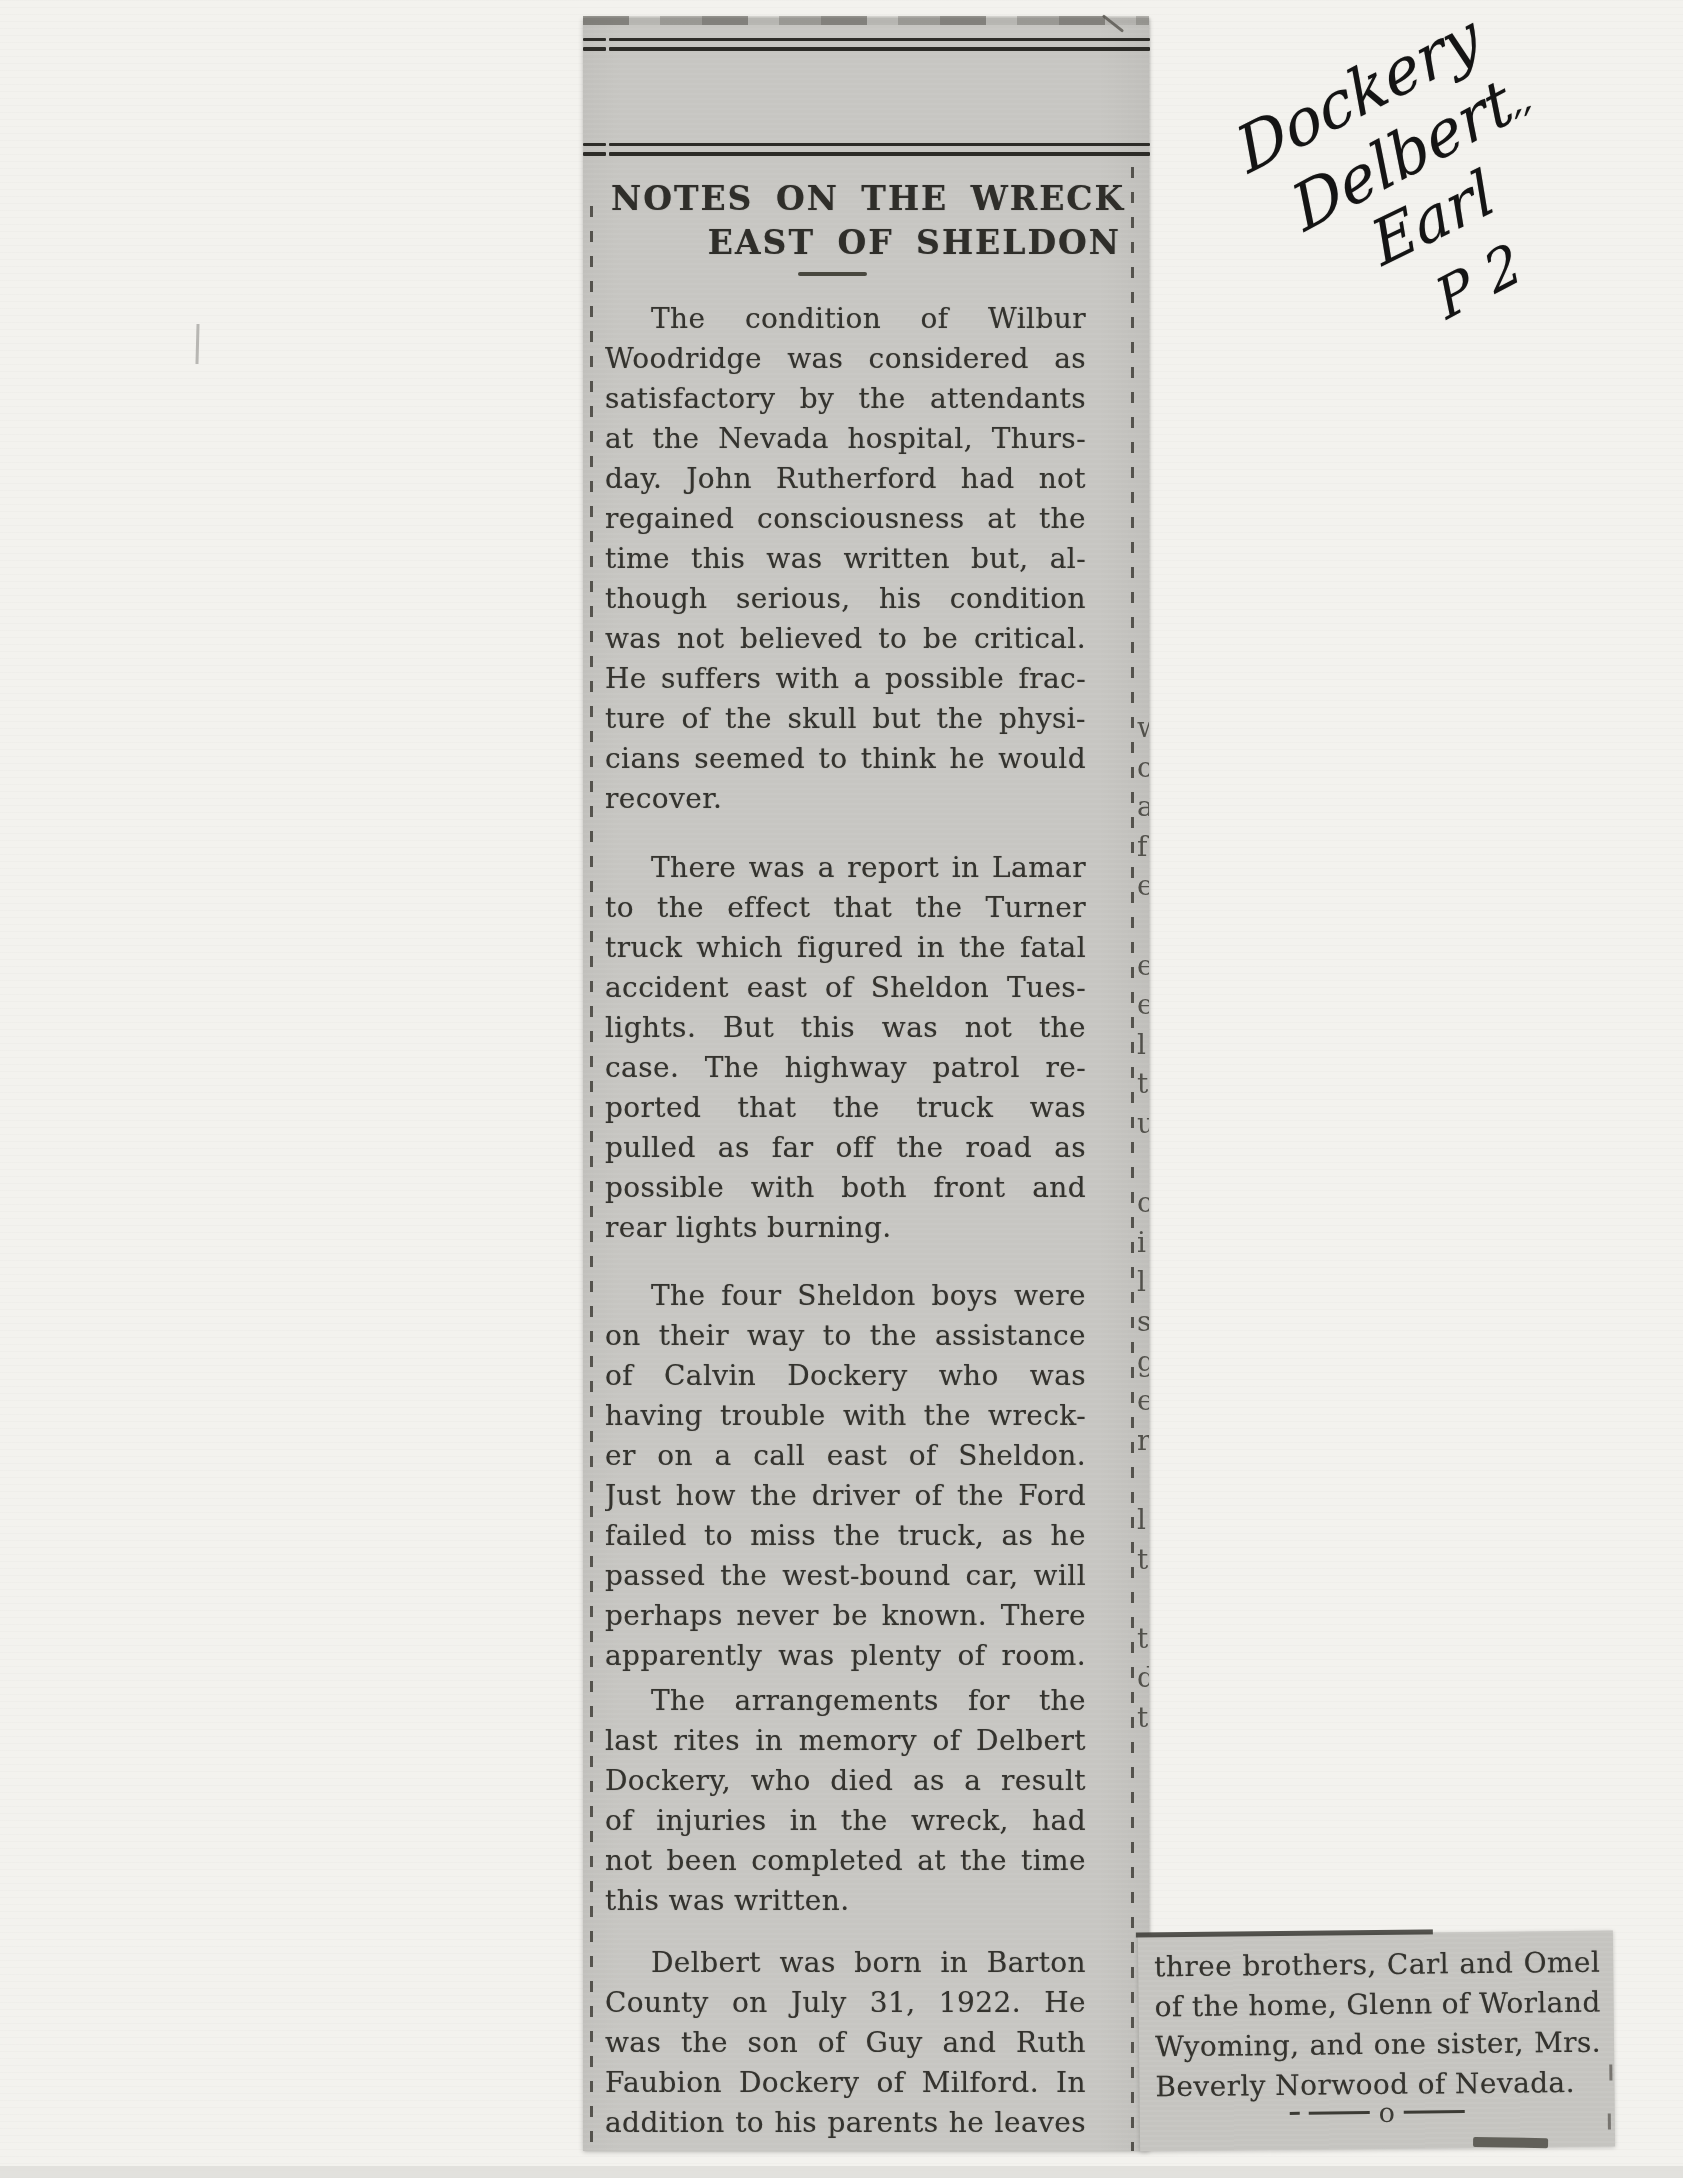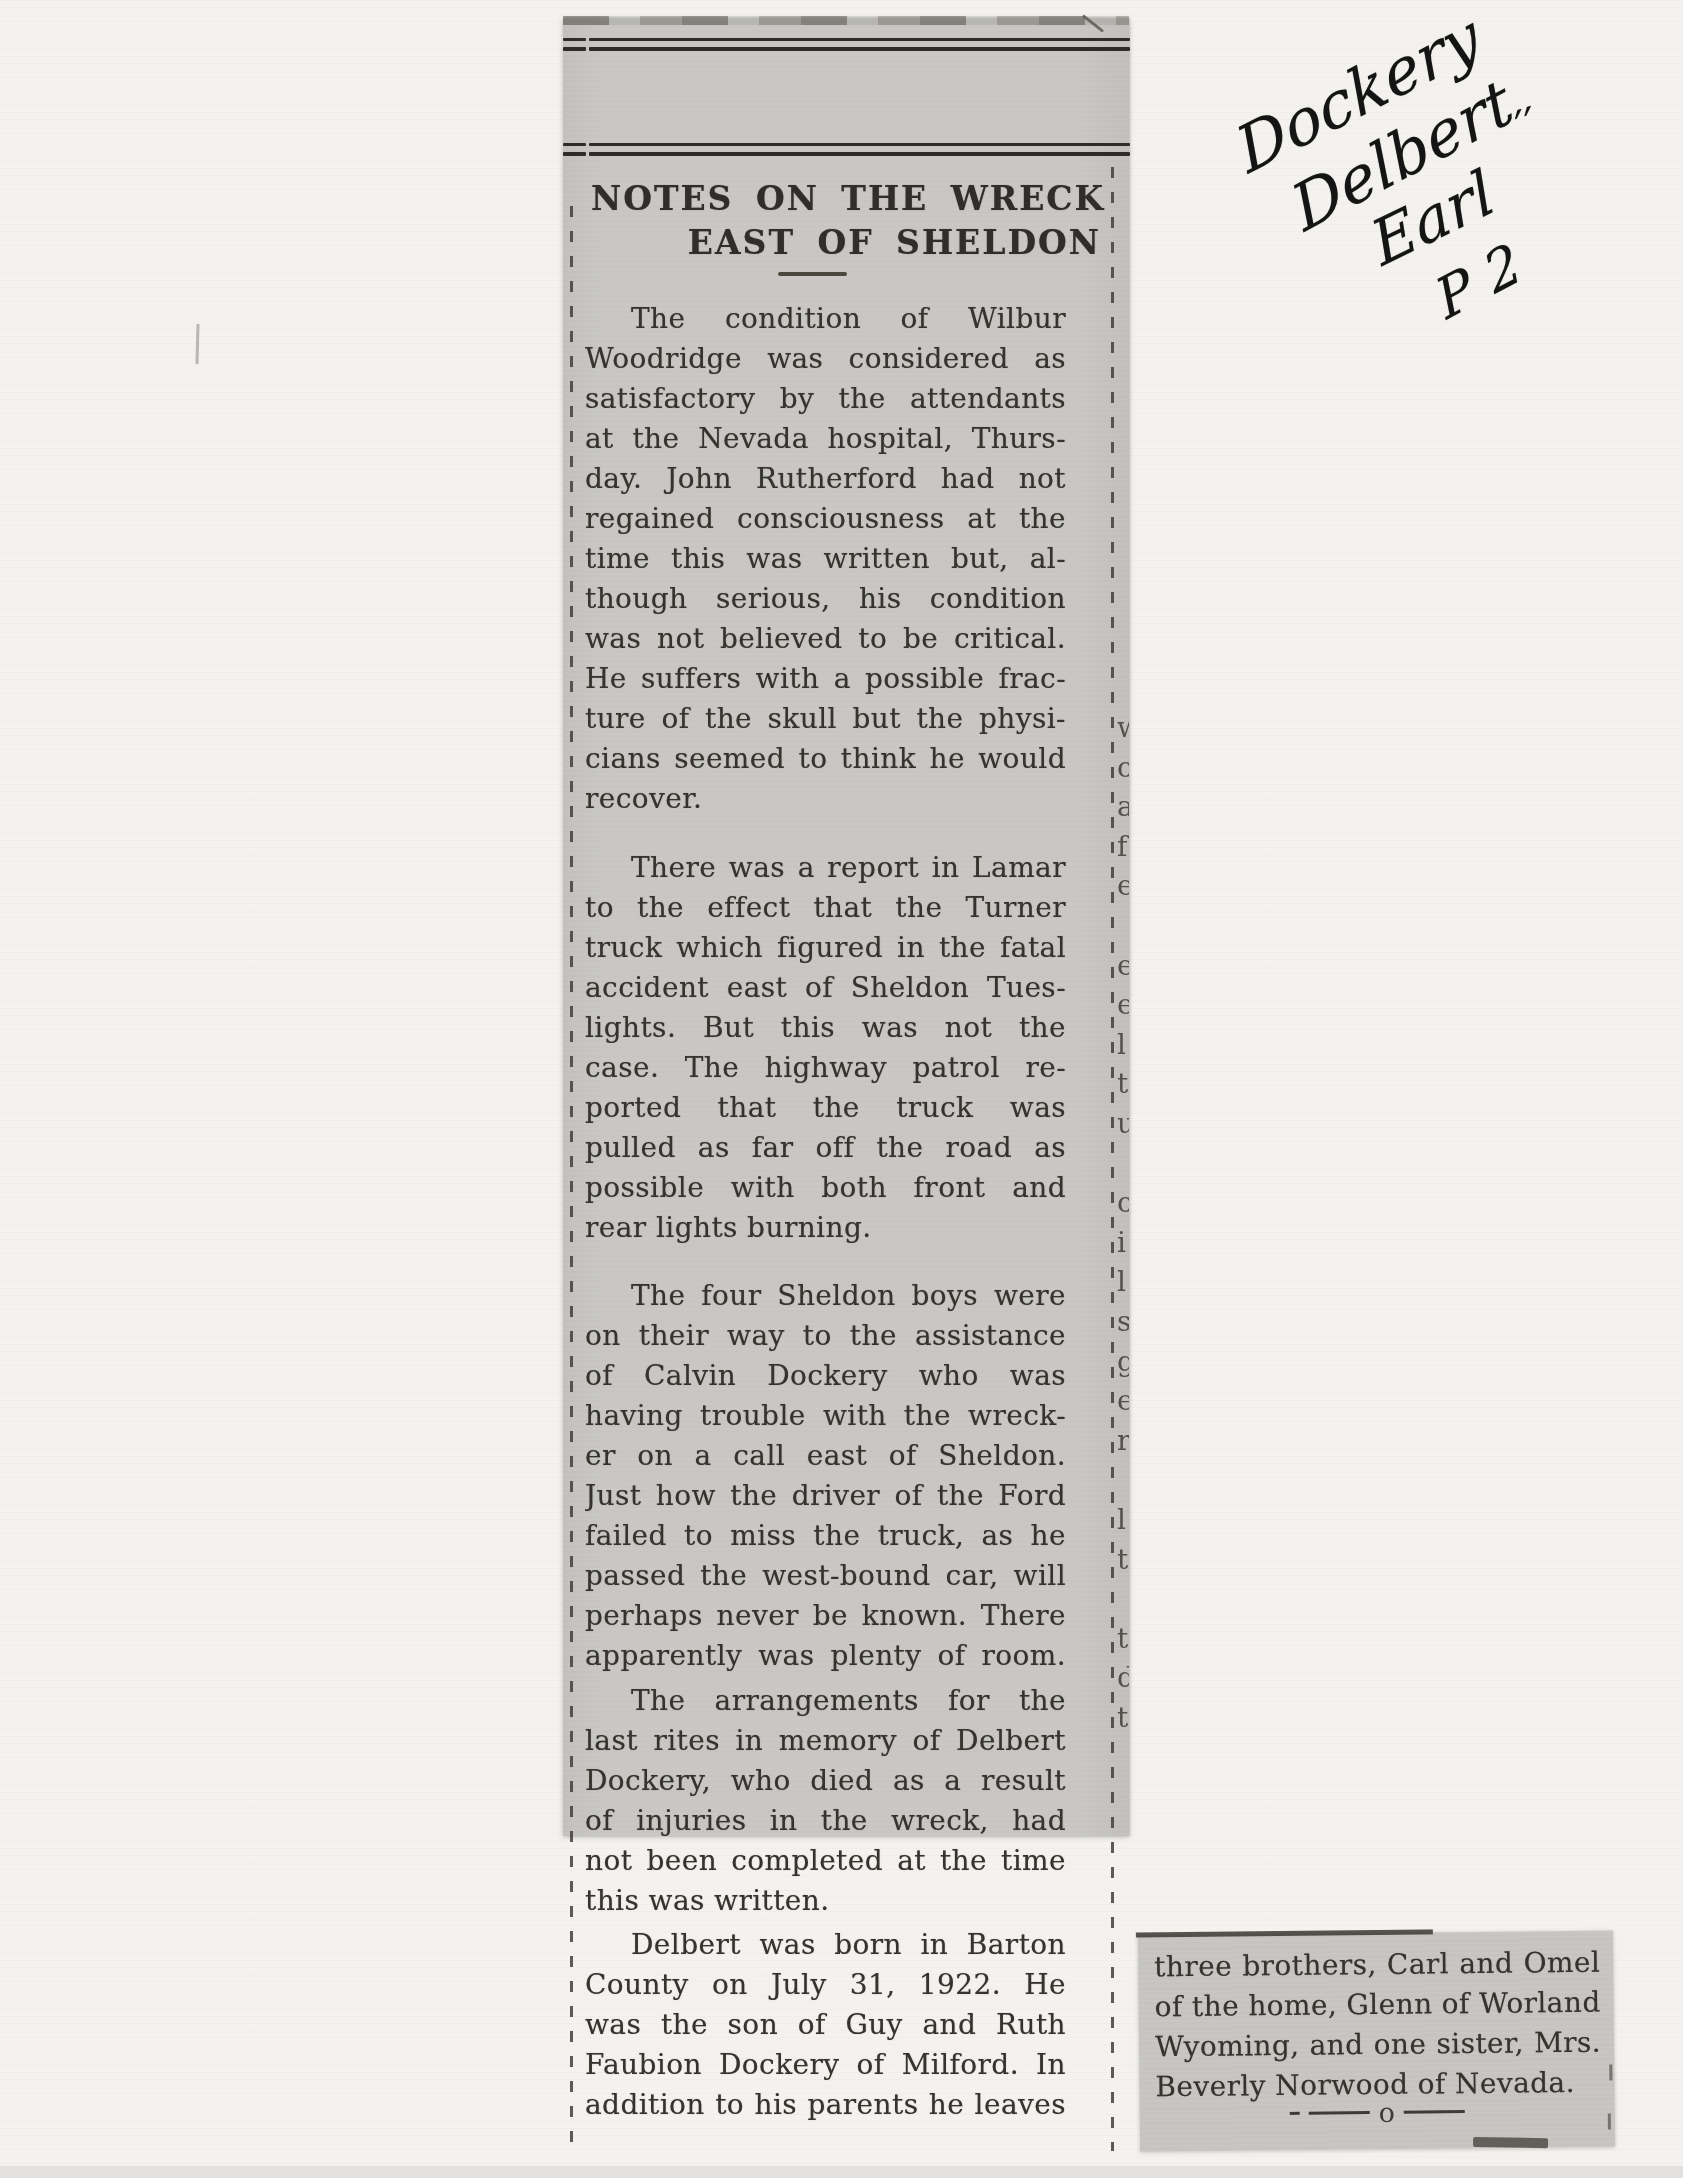--- a/index.html
+++ b/index.html
@@ -11,21 +11,21 @@
   
   body::before{
     content:"";position:absolute;inset:0;pointer-events:none;
     background:repeating-linear-gradient(180deg,
       rgba(0,0,0,0.015) 0 1px, rgba(255,255,255,0.02) 1px 3px, transparent 3px 7px);
   }
   .abs{position:absolute;}
 
   
   .clipping{
-    left:563px;top:18px;width:566px;height:1818px;
+    left:583px;top:18px;width:566px;height:2133px;
     background:#c7c6c2;
     background-image:repeating-linear-gradient(180deg,
       rgba(255,255,255,0.045) 0 2px, transparent 2px 5px),
       linear-gradient(90deg, rgba(0,0,0,0.03), rgba(0,0,0,0) 40px, rgba(0,0,0,0) 515px, rgba(0,0,0,0.04));
     box-shadow:0 1px 5px rgba(0,0,0,0.22), 1px 0 2px rgba(0,0,0,0.12);
     color:#34332e;
     text-decoration:underline;
   }
   .torn-top{
     left:0;top:-2px;width:566px;height:9px;opacity:.65;filter:blur(0.7px);
@@ -52,21 +52,21 @@
   .bodycol{left:22px;top:281px;width:481px;}
   .para{margin:0;padding:0;}
   .bline{
     height:40px;line-height:40px;font-size:28px;letter-spacing:0.4px;
     overflow:hidden;white-space:nowrap;
     text-align:justify;text-align-last:justify;
     text-shadow:0 0 1px rgba(52,51,46,.45);
   }
   .bline.last{text-align-last:left;white-space:normal;}
   .bline.indent{text-indent:46px;}
-  .mt18{margin-top:29px;} .mt16{margin-top:28px;} .mt4{margin-top:5px;} .mt10{margin-top:4px;}
+  .mt18{margin-top:29px;} .mt16{margin-top:28px;} .mt4{margin-top:5px;} .mt10{margin-top:22px;}
 
   .edge-strip{left:551px;top:0;width:15px;height:2133px;overflow:hidden;}
   .edge-letter{
     position:absolute;left:3px;width:30px;height:40px;line-height:40px;
     font-size:28px;color:#3f3e38;opacity:.85;white-space:nowrap;
   }
 
   
   .fragment{
     left:1139px;top:1933px;width:475px;height:216px;

